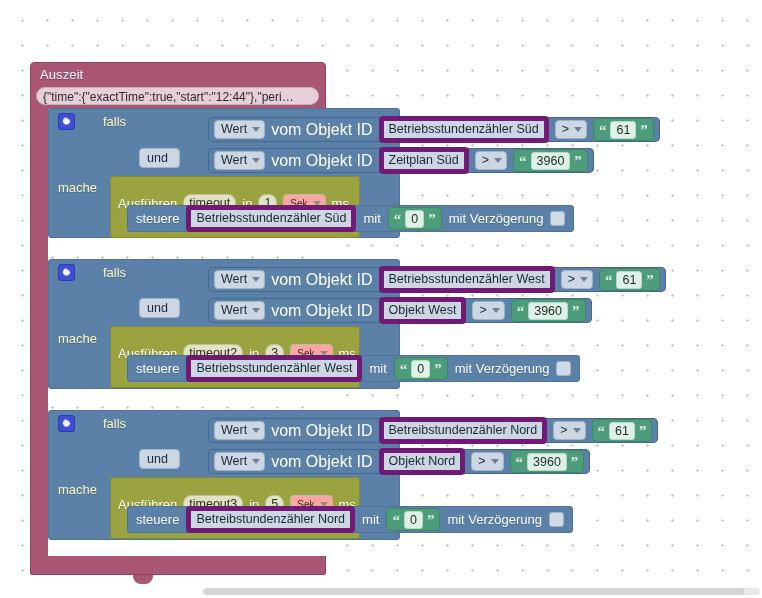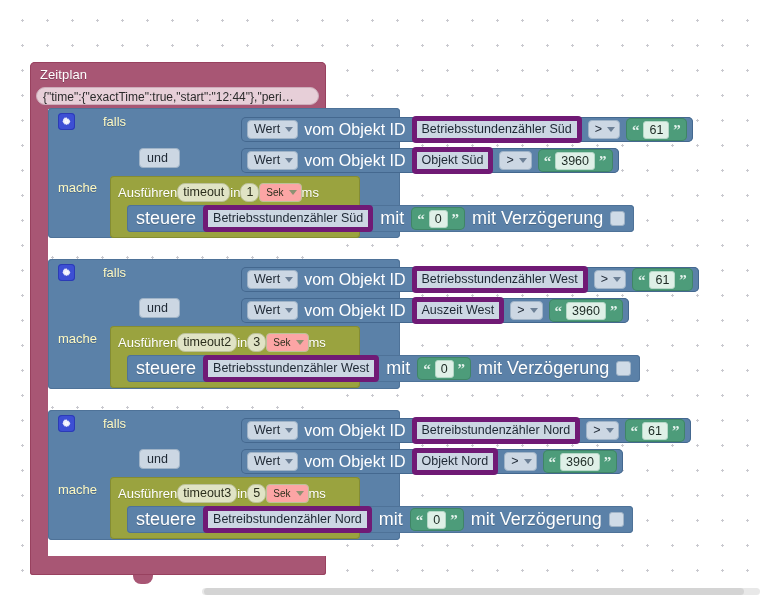--- a/index.html
+++ b/index.html
@@ -73,21 +73,21 @@
     background:#3d4fd4;border-radius:4px;
     box-shadow:0 0 0 1px #2b3bb5 inset;
     display:flex;align-items:center;justify-content:center;
   }
   .gear svg{display:block;}
   
   .cond{
     background:#5b81a8;border-radius:5px;
     box-shadow:0 0 0 1px #44688f inset;
     display:flex;align-items:center;height:25px;
-    padding:0 6px;gap:6px;white-space:nowrap;margin-left:33px;
+    padding:0 6px;gap:6px;white-space:nowrap;
   }
   .cond .txt{color:#ffffff;font-size:16px;}
   
   .fld{
     background:#ccd7e3;border:5px solid #701a75;
     border-radius:4px;color:#1d2733;font-size:12.5px;
     padding:1px 5px;line-height:15px;white-space:nowrap;
   }
   
   .dd{
@@ -121,22 +121,22 @@
   .strblk .sval{
     background:#dff0e7;border:1px solid #b4d7c6;border-radius:3px;
     color:#1d2a24;font-size:12.5px;padding:0px 5px;line-height:16px;
   }
   
   .tout{
     background:#9aa33f;border-radius:4px;
     box-shadow:0 0 0 1px #848c33 inset;
   }
   .tout .hdr{
-    position:absolute;left:8px;top:7px;
-    display:flex;align-items:center;white-space:nowrap;
+    position:absolute;left:8px;top:18px;
+    display:flex;align-items:center;gap:6px;white-space:nowrap;
   }
   .tout .hdr .txt{color:#ffffff;font-size:13px;text-shadow:0 1px 0 rgba(0,0,0,.18);}
   .tout .fld-o{
     background:#e0e3c5;border:1px solid #bcc19a;border-radius:8px;
     color:#2b2e1d;font-size:12.5px;padding:1px 5px;line-height:15px;
   }
   .tout .dd-o{
     background:#fca5a5;border:1px solid #bcc19a;border-radius:4px;
     color:#2b2e1d;font-size:10px;padding:1px 4px 1px 6px;
     line-height:15px;display:inline-flex;align-items:center;gap:5px;
@@ -145,21 +145,21 @@
     width:0;height:0;border-left:4px solid transparent;
     border-right:4px solid transparent;border-top:5px solid #8d9172;
   }
   
   .ctrl{
     position:absolute;background:#5b81a8;border-radius:4px;
     box-shadow:0 0 0 1px #4e7298 inset;
     display:flex;align-items:center;gap:7px;
     padding:0 9px;white-space:nowrap;
   }
-  .ctrl .txt{color:#ffffff;font-size:18px;text-shadow:0 1px 0 rgba(0,0,0,.2);}
+  .ctrl .txt{color:#ffffff;font-size:13px;text-shadow:0 1px 0 rgba(0,0,0,.2);}
   .chk{
     width:13px;height:13px;background:#cfdbe7;
     border:1px solid #9fb3c7;border-radius:3px;display:inline-block;
   }
   
   #hscroll{
     position:absolute;left:0;top:586px;width:762px;height:12px;
     background:#ffffff;
   }
   #hscroll .track{
@@ -170,21 +170,21 @@
     position:absolute;left:204px;top:2px;width:540px;height:7px;
     background:#d4d4d4;border-radius:4px;
   }
 </style>
 </head>
 <body>
 
 <div id="canvas">
 
   <div id="schedule">
-    <div class="sched-title">Zeitplan</div>
+    <div class="sched-title">Auszeit</div>
     <div class="sched-json">{"time":{"exactTime":true,"start":"12:44"},"peri…</div>
     <div class="sched-cut"></div>
     <div class="sched-notch"></div>
   </div>
 
   <div class="blk if-blk" style="left:48px;top:108px;width:352px;height:130px;">
     <div class="if-row-label" style="left:55px;top:6px;">falls</div>
     <div class="gear" style="left:10px;top:5px;">
       <svg width="11" height="11" viewBox="0 0 24 24" fill="#ffffff">
         <path d="M12 8a4 4 0 100 8 4 4 0 000-8zm0 6a2 2 0 110-4 2 2 0 010 4z"></path>
@@ -216,21 +216,21 @@
     <span>und</span>
     <span class="caret"></span>
   </div>
 
   <div class="cond" style="position:absolute;left:208px;top:148px;">
     <span class="dd">
       <span>Wert</span>
       <span class="caret"></span>
     </span>
     <span class="txt">vom Objekt ID</span>
-    <span class="fld">Objekt Süd</span>
+    <span class="fld">Zeitplan Süd</span>
     <span class="dd">
       <span>&gt;</span>
       <span class="caret"></span>
     </span>
     <span class="strblk">
       <span class="q">“</span>
       <span class="sval">3960</span>
       <span class="q">”</span>
     </span>
   </div>
@@ -292,21 +292,21 @@
   <div class="and-dd" style="left:139px;top:298px;">
     <span>und</span>
     <span class="caret"></span>
   </div>
   <div class="cond" style="position:absolute;left:208px;top:298px;">
     <span class="dd">
       <span>Wert</span>
       <span class="caret"></span>
     </span>
     <span class="txt">vom Objekt ID</span>
-    <span class="fld">Auszeit West</span>
+    <span class="fld">Objekt West</span>
     <span class="dd">
       <span>&gt;</span>
       <span class="caret"></span>
     </span>
     <span class="strblk">
       <span class="q">“</span>
       <span class="sval">3960</span>
       <span class="q">”</span>
     </span>
   </div>

